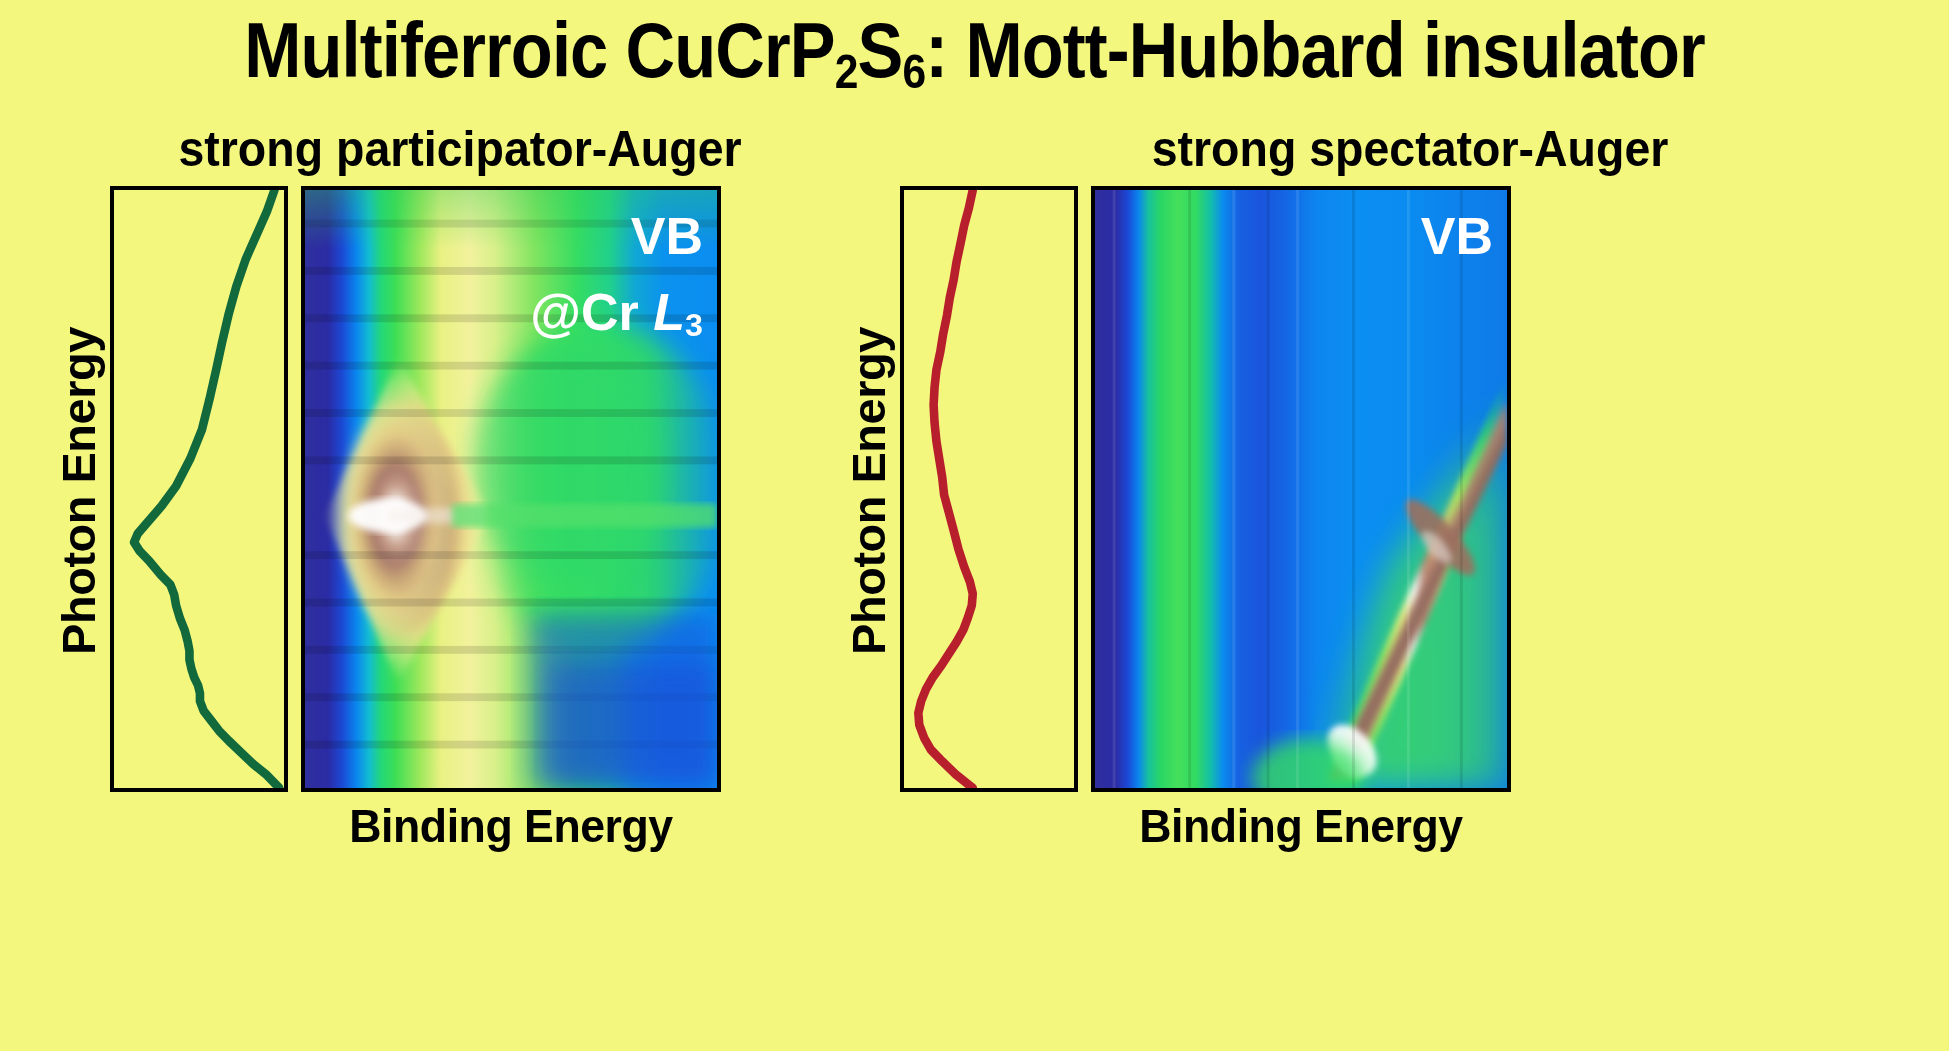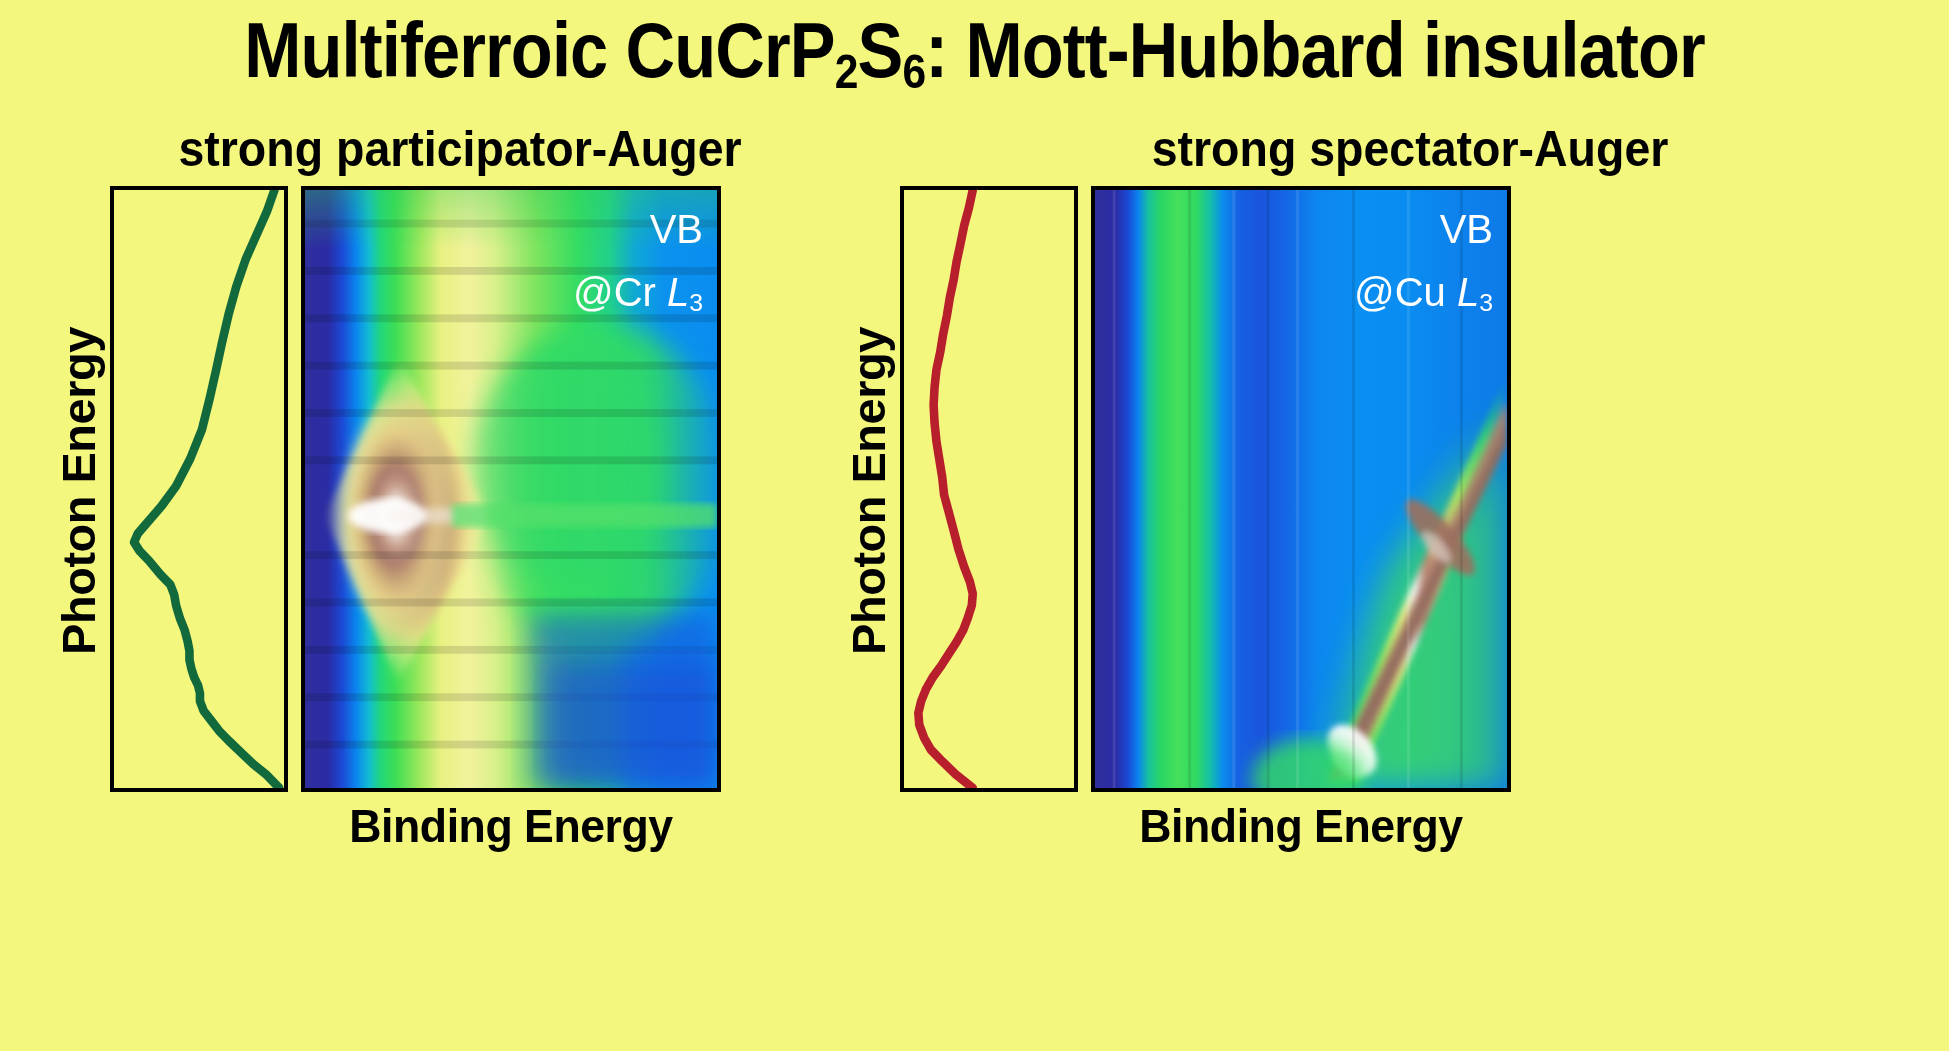--- a/index.html
+++ b/index.html
@@ -85,22 +85,22 @@
     background: #2a2a9e;
   }
   #heat-left  { left: 253px; }
   #heat-right { left: 253px; }
   .heatmap svg { display: block; width: 100%; height: 100%; }
 
   .heat-overlay {
     position: absolute;
     right: 14px;
     color: #ffffff;
-    font-weight: normal;
-    font-size: 40px;
+    font-weight: bold;
+    font-size: 52px;
     text-align: right;
     line-height: 1.08;
     white-space: nowrap;
     pointer-events: none;
   }
   .heat-overlay .ln1 { display: block; }
   .heat-overlay .ln2 { display: block; margin-top: 20px; }
   .heat-overlay em { font-style: italic; }
   .heat-overlay sub { font-size: 0.62em; vertical-align: -0.2em; font-style: normal; }
   #overlay-left  { top: 18px; }
@@ -341,18 +341,17 @@
         <rect x="175" y="0" width="3" height="606" fill="#000"></rect>
         <rect x="205" y="0" width="3" height="606" fill="#fff"></rect>
         <rect x="262" y="0" width="3" height="606" fill="#000"></rect>
         <rect x="318" y="0" width="3" height="606" fill="#fff"></rect>
         <rect x="372" y="0" width="3" height="606" fill="#000"></rect>
       </g>
     </svg>
 
     <div class="heat-overlay" id="overlay-right">
       <span class="ln1">VB</span>
-      <span class="ln2"><span>@</span><span>Cu </span><em>L</em><sub>3</sub></span>
     </div>
   </div>
 
   <div class="axis-x-label">Binding Energy</div>
 </div>
 
 </body></html>

